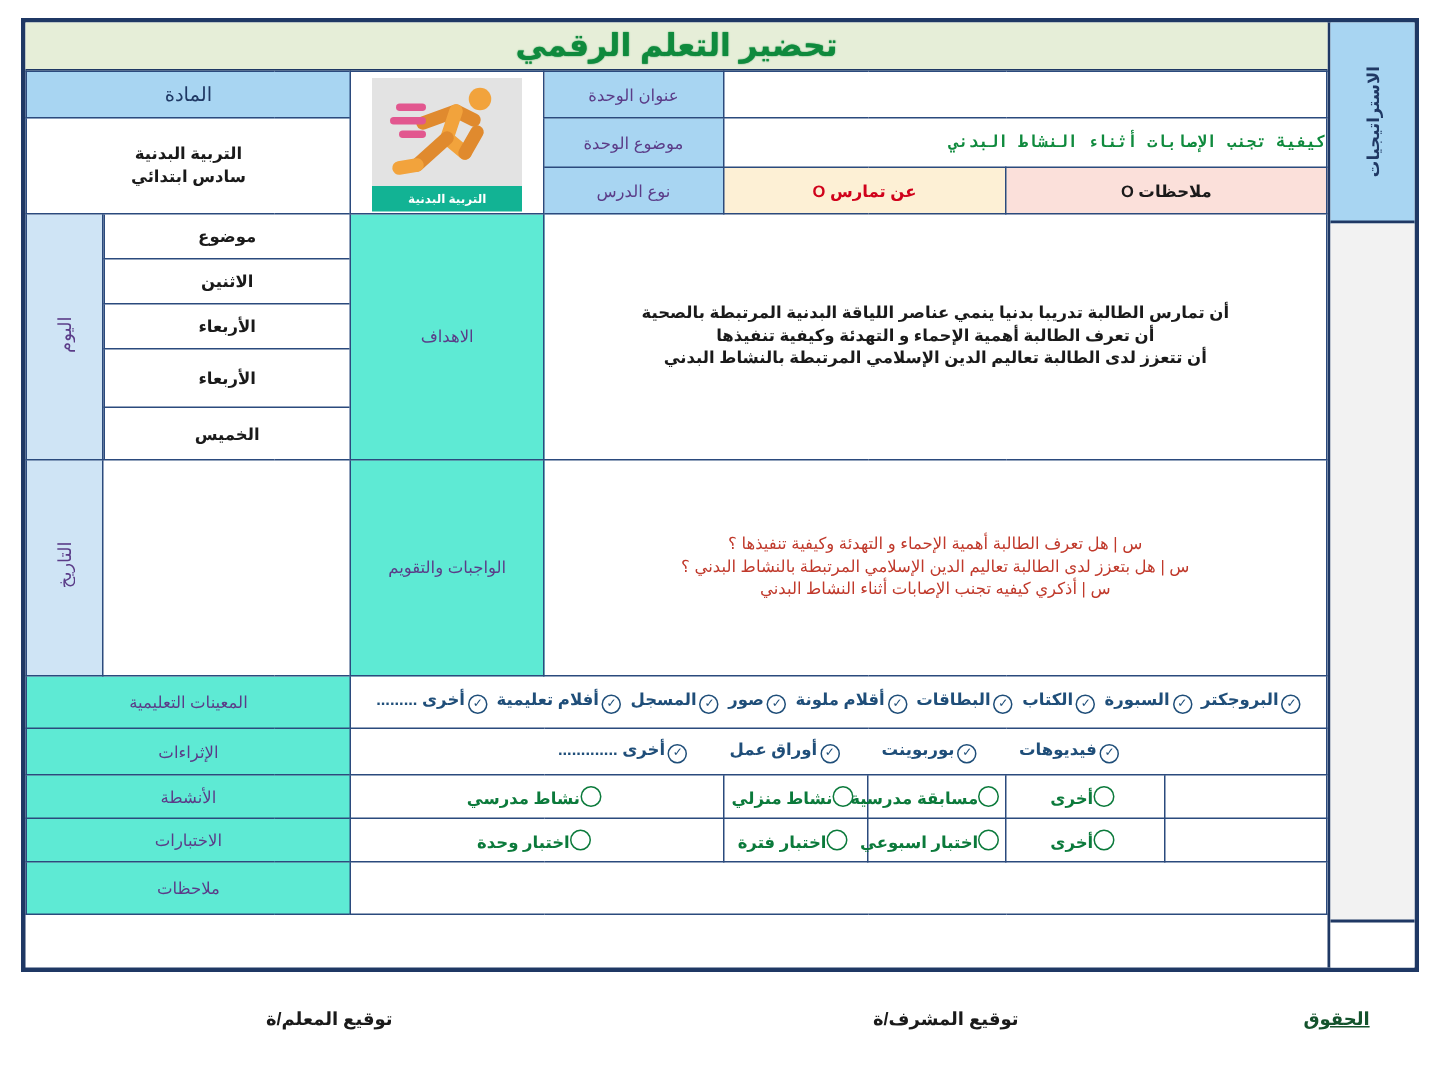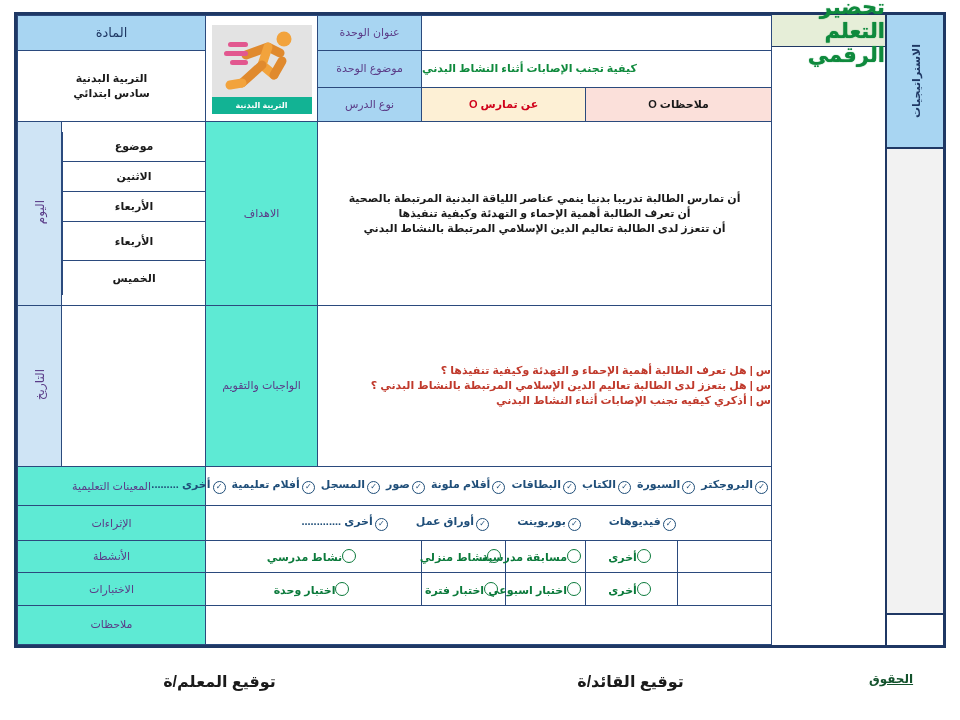--- a/index.html
+++ b/index.html
@@ -71,21 +71,21 @@
   }
   .rail-foot {
     height: 30px;
     background: #ffffff;
   }
 
   
   .main {
     flex: 1;
     display: flex;
-    flex-direction: row;
+    flex-direction: column;
     min-width: 0;
   }
 
   .banner {
     height: 32px;
     background: #e6eed8;
     border-bottom: 1.5px solid #1f3864;
     display: flex;
     align-items: center;
     justify-content: center;
@@ -150,24 +150,25 @@
     margin: 0 auto;
     background: #12b394;
     color: #ffffff;
     font-size: 8px;
     font-weight: bold;
     line-height: 17px;
     text-align: center;
   }
 
   .topic {
-    text-align: left;
+    text-align: right;
     font-size: 12px;
     font-weight: bold;
     color: #0f8a3d;
+    font-family: Liberation Mono, monospace;
   }
   .type-remote {
     background: #fdf0d5;
     text-align: center;
     font-size: 12px;
     font-weight: bold;
     color: #d0021b;
   }
   .type-onsite {
     background: #fbe0da;
@@ -200,24 +201,24 @@
     text-align: center;
     padding: 0 14px;
     font-size: 10px;
     font-weight: bold;
     color: #1a1a1a;
     line-height: 15px;
   }
   .goals div { white-space: nowrap; }
 
   .tasks {
-    text-align: right;
+    text-align: center;
     padding: 0 14px;
     font-size: 10.5px;
-    font-weight: bold;
+    font-weight: normal;
     color: #c0392b;
     line-height: 15px;
   }
   .tasks div { white-space: nowrap; }
 
   .chips {
     text-align: center;
     font-size: 10.5px;
     font-weight: bold;
     color: #1f4e79;
@@ -263,21 +264,21 @@
     top: 672px;
     width: 932px;
     height: 34px;
     display: flex;
     flex-direction: row;
     align-items: flex-start;
   }
   .sig {
     flex: 1;
     text-align: center;
-    font-size: 16px;
+    font-size: 12px;
     font-weight: bold;
     color: #1a1a1a;
   }
   .rights {
     width: 110px;
     text-align: center;
     font-size: 12px;
     font-weight: bold;
     color: #14532d;
     text-decoration: underline;
@@ -452,17 +453,17 @@
           <td colspan="3" class="lbl-plain">ملاحظات</td>
         </tr>
       </tbody>
         </table>
 
     </div>
   </div>
 
   <div class="footer">
     <div class="rights">الحقوق</div>
-    <div class="sig">توقيع القائد/ة</div>
+    <div class="sig">توقيع المشرف/ة</div>
     <div class="sig">توقيع المعلم/ة</div>
   </div>
 
 </div>
 
 </body></html>

